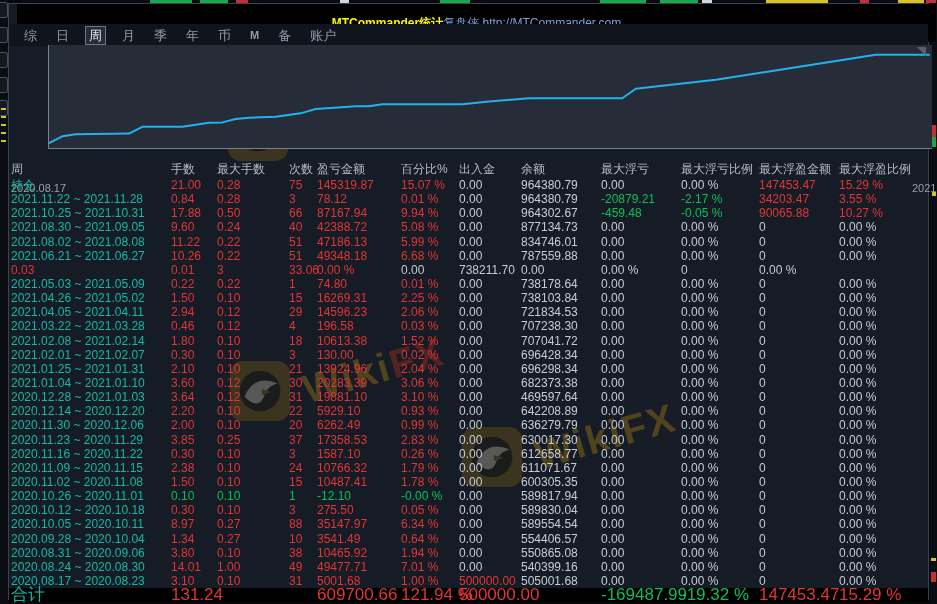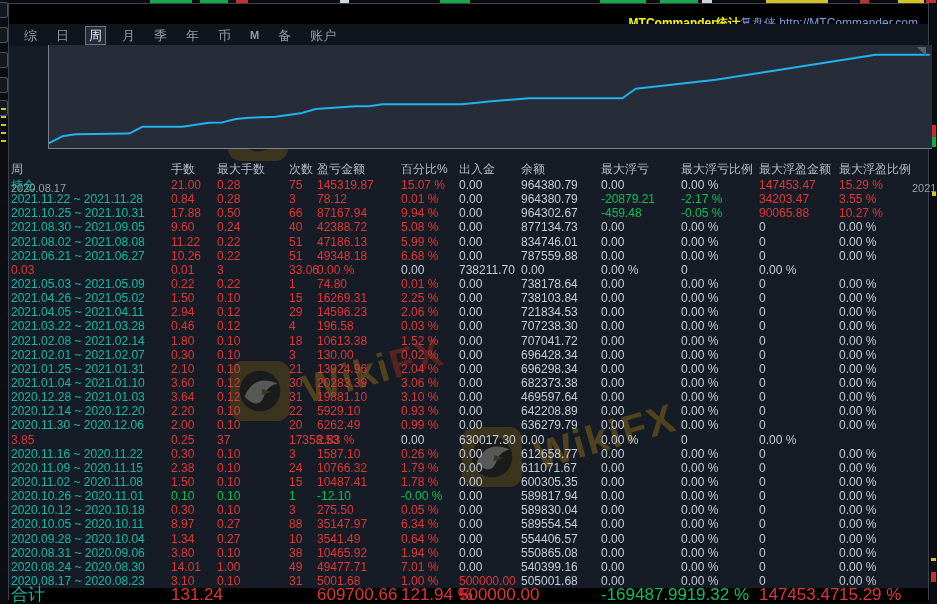--- a/index.html
+++ b/index.html
@@ -9,22 +9,22 @@
   .strip{position:absolute;background:#0a0d12;}
   #left-strip{left:0;top:0;width:8px;height:604px;}
   .bg-btn{position:absolute;left:0px;width:7px;height:14px;border:1px solid #4a5260;border-left:none;border-radius:0 3px 3px 0;background:#14181f;}
   .ydash{position:absolute;left:1px;width:5px;height:2px;background:#d8c123;}
   #right-strip{left:930px;top:0;width:7px;height:604px;}
   #bottom-strip{left:0;top:600px;width:937px;height:4px;background:#070a0e;}
   .frag{position:absolute;height:3px;top:0;}
   
   #window{position:absolute;left:8px;top:3px;width:921px;height:597px;
     background:#161c26;border:1px solid #39424f;box-sizing:border-box;}
-  #title-bar{position:absolute;left:0;top:0;width:100%;height:38px;background:#000;
-    display:flex;align-items:center;justify-content:flex-end;box-sizing:border-box;padding:0 10px;}
+  #title-bar{position:absolute;left:8px;top:0;width:100%;height:38px;background:#000;
+    display:flex;align-items:center;justify-content:center;box-sizing:border-box;padding:0 10px;}
   #title-text{color:#f8f800;font-size:12px;font-weight:bold;}
   #brand-link{color:#7ba2e0;font-size:12px;}
   #menu-bar{position:absolute;left:0;top:20px;width:100%;height:22px;background:#10151d;
     display:flex;align-items:center;gap:13px;padding-left:12px;box-sizing:border-box;}
   .tab{color:#939ba8;font-size:13px;padding:1px 3px;cursor:default;line-height:15px;}
   .tab.small{font-size:11px;font-weight:bold;}
   .tab.sel{color:#e2e6ec;border:1px solid #6d7686;background:#252c38;}
   
   #chart-plot{position:absolute;left:39px;top:41px;width:883px;height:103px;background:#262d39;
     border-left:1px solid #7a828e;border-bottom:1px solid #7a828e;z-index:2;}
@@ -411,20 +411,21 @@
           <div class="cell c-red">6262.49</div>
           <div class="cell c-red">0.99 %</div>
           <div class="cell c-plain">0.00</div>
           <div class="cell c-plain">636279.79</div>
           <div class="cell c-plain">0.00</div>
           <div class="cell c-plain">0.00 %</div>
           <div class="cell c-plain">0</div>
           <div class="cell c-plain">0.00 %</div>
         </div>
         <div class="grid trow">
+          <div class="cell c-date">2020.11.23 ~ 2020.11.29</div>
           <div class="cell c-red">3.85</div>
           <div class="cell c-red">0.25</div>
           <div class="cell c-red">37</div>
           <div class="cell c-red">17358.53</div>
           <div class="cell c-red">2.83 %</div>
           <div class="cell c-plain">0.00</div>
           <div class="cell c-plain">630017.30</div>
           <div class="cell c-plain">0.00</div>
           <div class="cell c-plain">0.00 %</div>
           <div class="cell c-plain">0</div>

